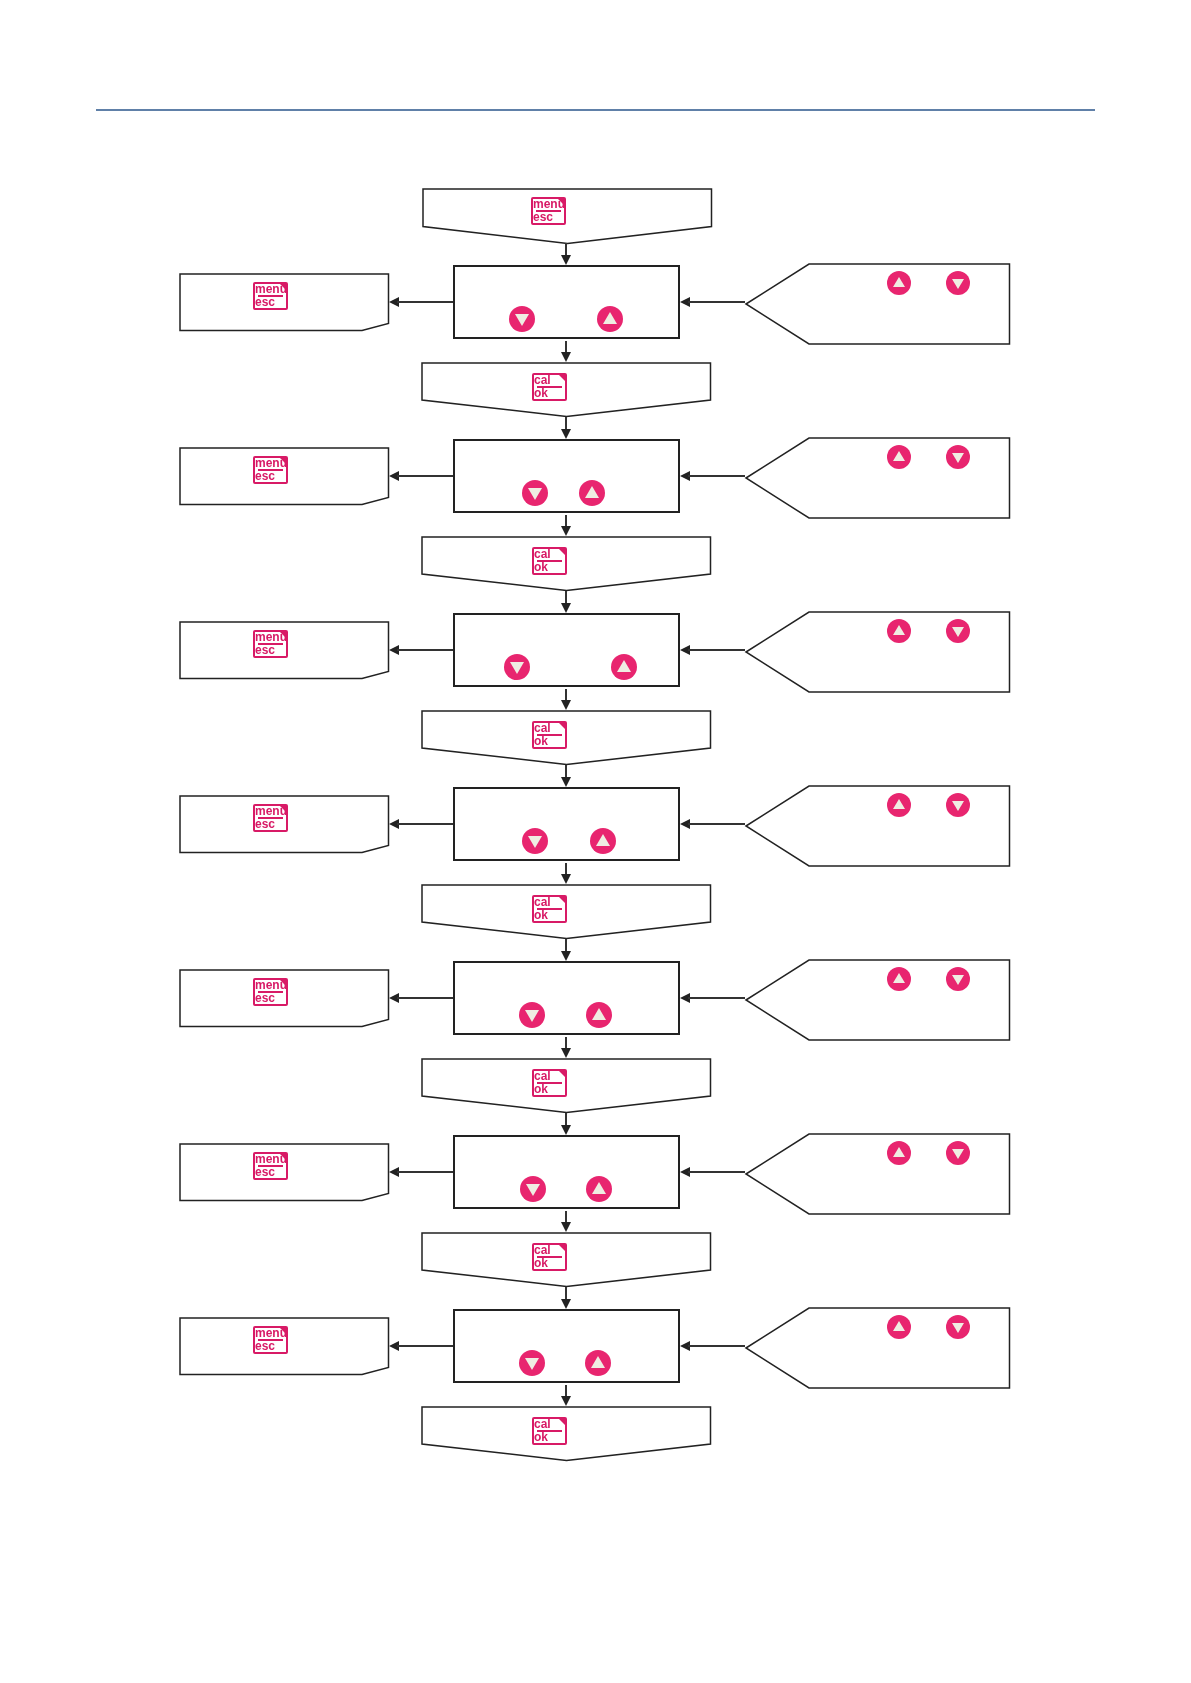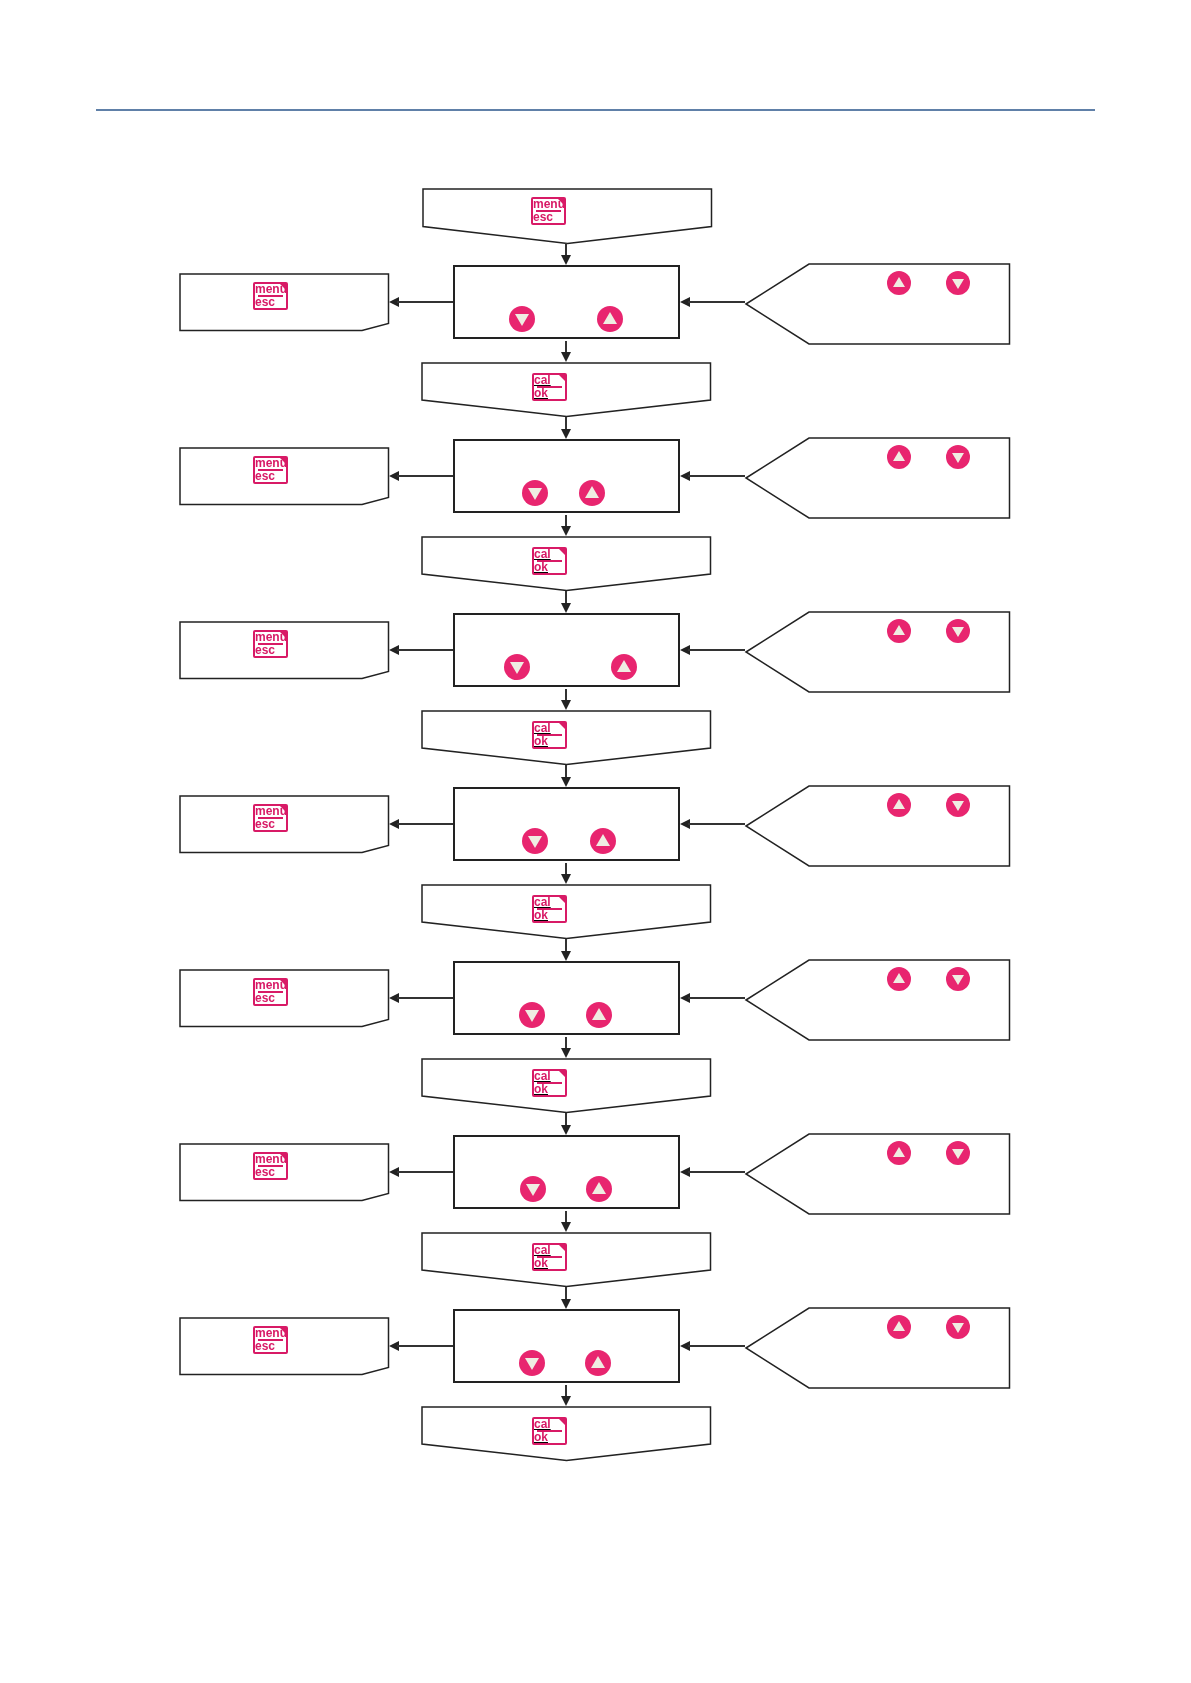--- a/index.html
+++ b/index.html
@@ -22,21 +22,21 @@
   .r4{--rt:961px;--dl:519px;--ul:586px;}
   .r5{--rt:1135px;--dl:520px;--ul:586px;}
   .r6{--rt:1309px;--dl:519px;--ul:585px;}
 
   .card-svg{left:179px;top:8px;}
   .card-key{left:253px;top:17px;}
   .cbox{position:absolute;left:453px;top:0;width:227px;height:74px;background:#fff;
         border:2px solid #222;box-sizing:border-box;}
   .tab-svg{left:745px;top:-2px;}
   .pent-svg{left:421px;top:97px;}
-  .pent-key{left:532px;top:108px;text-decoration:underline;}
+  .pent-key{left:532px;top:108px;}
 
   
   .ln{position:absolute;background:#333;}
   .vin {left:565px;top:-22px;width:2px;height:14px;}
   .vout{left:565px;top:76px; width:2px;height:13px;}
   .hl{left:397px;top:36px;width:56px;height:2px;}
   .hr{left:688px;top:36px;width:57px;height:2px;}
   .ah-down{position:absolute;width:0;height:0;border-left:5px solid transparent;
            border-right:5px solid transparent;border-top:10px solid #222;}
   .ah-left{position:absolute;width:0;height:0;border-top:5px solid transparent;

